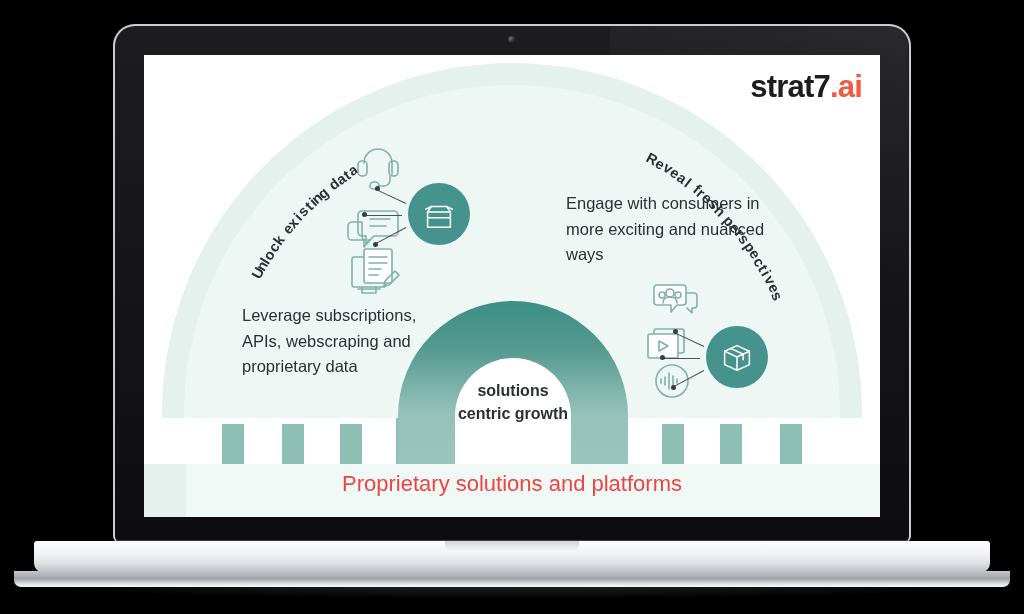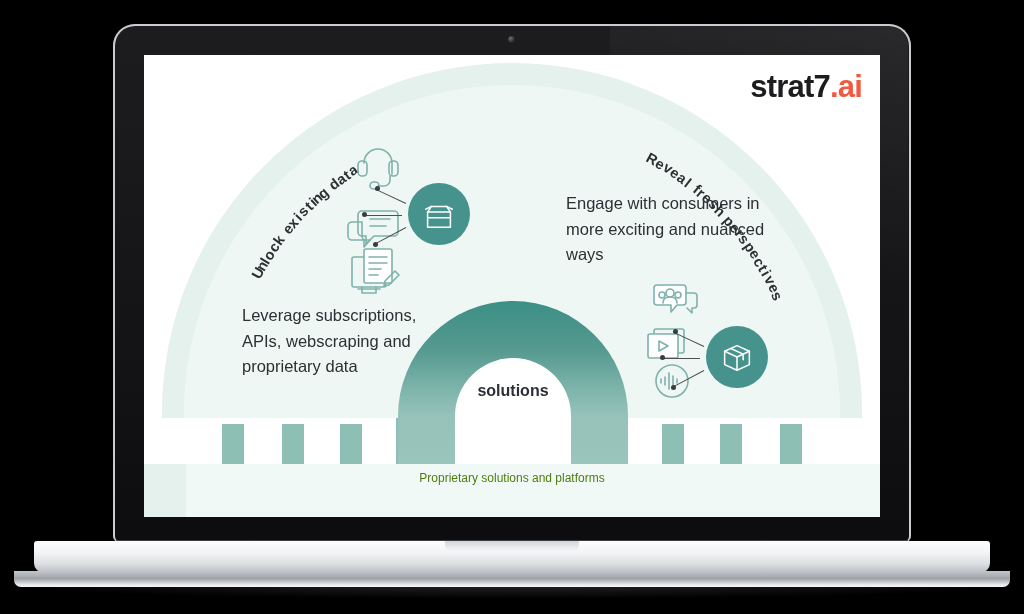--- a/index.html
+++ b/index.html
@@ -137,22 +137,22 @@
     color: #2c3034;
     font-weight: 400;
   }
   #text-engage { left: 422px; top: 136px; width: 220px; }
   #text-leverage { left: 80px; top: 248px; width: 215px; margin-left: 18px; }
 
   #bottom-caption {
     position: absolute;
     left: 0; right: 0; top: 416px;
     text-align: center;
-    font-size: 12px;
-    color: #4d7c0f;
+    font-size: 22px;
+    color: #ef4444;
   }
 
   
   #center-arch {
     position: absolute;
     left: 254px; top: 246px;
     width: 230px; height: 115px;
     border-radius: 115px 115px 0 0;
     background: linear-gradient(180deg, #3c8f86 0%, #55998f 42%, #7fb5ac 78%, #96c2b9 100%);
     overflow: hidden;
@@ -403,20 +403,21 @@
           <div class="strip-bar" style="left: 518px;"></div>
           <div class="strip-bar" style="left: 576px;"></div>
           <div class="strip-bar" style="left: 636px;"></div>
         </div>
 
       <div id="center-arch-lower"></div>
       <div id="center-arch-lower-hole"></div>
 
       <div id="center-label">
         <span class="lbl-rest">solutions</span>
+        <span class="lbl-rest">centric growth</span>
       </div>
 
       <div id="bottom-caption">Proprietary solutions and platforms</div>
 
     </div>
   </div>
 
   <div id="laptop-base"></div>
   <div id="laptop-base-notch"></div>
   <div id="laptop-foot"></div>

